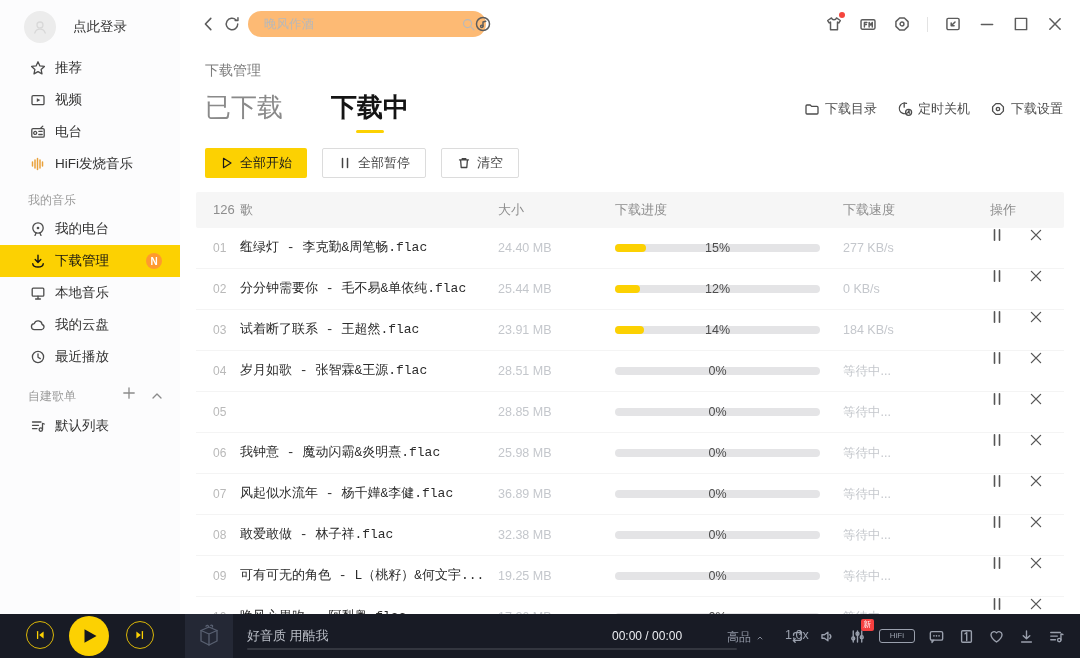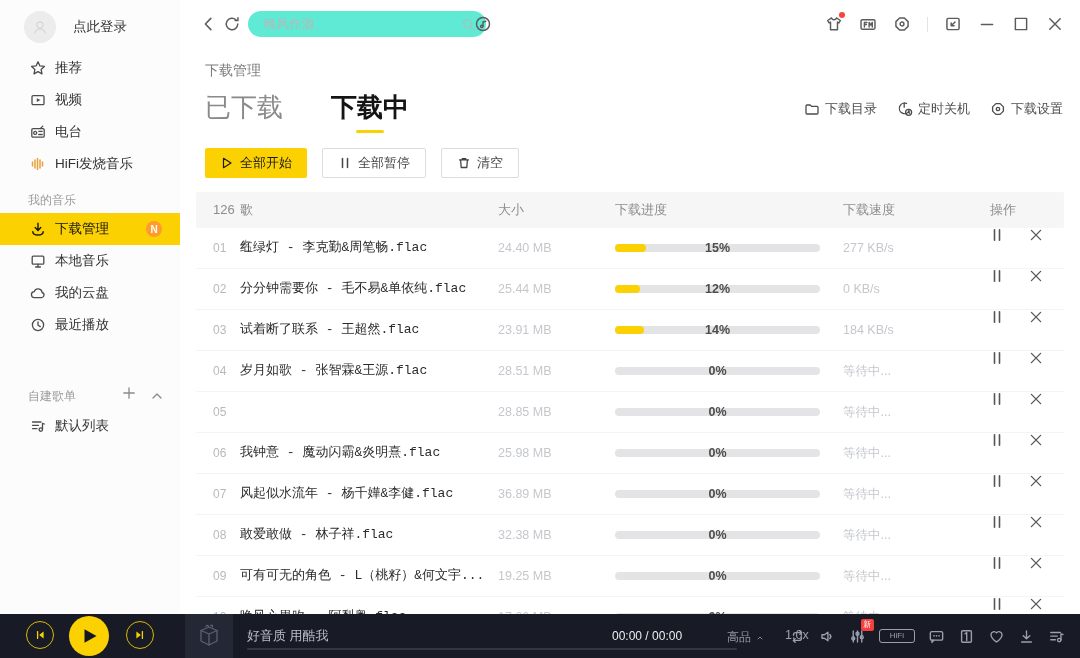--- a/index.html
+++ b/index.html
@@ -23,21 +23,21 @@
   .pl-ctrl{position:absolute;top:-3px;width:16px;height:16px;color:#8a8a8a;cursor:pointer;}
   svg{display:block;}
   .st{fill:none;stroke:currentColor;stroke-width:1.3;stroke-linecap:round;stroke-linejoin:round;}
 
   
   .main{position:absolute;left:180px;right:0;top:0;bottom:44px;background:#fff;overflow:hidden;}
   .topbar{position:absolute;left:0;right:0;top:0;height:48px;display:flex;align-items:center;}
   .nav-ic{width:18px;height:18px;color:#5c5c5c;cursor:pointer;}
   .back{position:absolute;left:20px;top:15px;}
   .refresh{position:absolute;left:43px;top:15px;}
-  .search{position:absolute;left:68px;top:11px;width:214px;height:26px;background:#5eead4;border-radius:13px;display:flex;align-items:center;padding:0 10px 0 14px;}
+  .search{position:absolute;left:68px;top:11px;width:214px;height:26px;background:#fdba74;border-radius:13px;display:flex;align-items:center;padding:0 10px 0 14px;}
   .search input{flex:1;border:0;background:transparent;outline:none;font-size:12.5px;color:#444;font-family:inherit;}
   .search input::placeholder{color:#b8b8b8;}
   .sch-ic{width:15px;height:15px;color:#b9b9b9;cursor:pointer;}
   .recog{position:absolute;left:294px;top:15px;}
   .tr-icons{position:absolute;right:16px;top:0;height:48px;display:flex;align-items:center;gap:16px;}
   .tr-icons .nav-ic{position:relative;}
   .red-dot{position:absolute;right:-2px;top:-3px;width:6px;height:6px;border-radius:50%;background:#f5453d;}
   .vdiv{width:1px;height:15px;background:#e3e3e3;}
 
   .page-title{position:absolute;left:25px;top:62px;font-size:14px;color:#7d7d7d;}
@@ -64,21 +64,21 @@
   .h-name{left:44px;display:flex;align-items:center;gap:4px;height:36px;}
   .h-size{left:302px;}
   .h-prog{left:419px;}
   .h-speed{left:647px;}
   .h-ops{left:794px;}
   .trow{position:relative;height:40px;border-bottom:1px solid #f4f4f4;}
   .trow span{position:absolute;line-height:40px;top:0;}
   .c-num{left:17px;font-size:12px;color:#b9b9b9;}
   .c-name{left:44px;font-size:13px;color:#2b2b2b;max-width:252px;white-space:nowrap;overflow:hidden;text-overflow:ellipsis;font-family:Liberation Mono, monospace;}
   .c-size{left:302px;font-size:12.5px;color:#c4c7cc;}
-  .c-prog{position:absolute;left:419px;width:205px;top:0;height:100%;font-weight:bold;}
+  .c-prog{position:absolute;left:419px;width:205px;top:0;height:100%;}
   .track{position:absolute;left:0;top:16px;width:205px;height:8px;border-radius:4px;background:#e4e4e6;}
   .fill{position:absolute;left:0;top:0;height:8px;border-radius:4px;background:#fcd102;}
   .plabel{position:absolute;left:0;width:100%;text-align:center;line-height:40px;font-size:12.5px;color:#4d4d4d;}
   .c-speed{left:647px;font-size:12.5px;color:#c4c7cc;}
   .op{position:absolute;top:13px;width:14px;height:14px;color:#555;cursor:pointer;}
   .op-pause{left:794px;}
   .op-del{left:833px;}
 
   
   .player{position:absolute;left:0;right:0;bottom:0;height:44px;background:#181b25;}
@@ -147,20 +147,30 @@
               <path class="st" style="stroke-width:1.5" d="M2.5 6v4M5 4v8M7.5 2.5v11M10 4v8M12.5 6v4"></path>
             </svg>
           </span>
         <span>HiFi发烧音乐</span>
       </div>
     </div>
 
     <span class="sec-label" style="top:192px;">我的音乐</span>
 
     <div class="snav" style="top:213px;">
+      <div class="side-item">
+        <span class="ic">
+            <svg viewBox="0 0 16 16">
+              <circle class="st" cx="8" cy="7" r="5.2"></circle>
+              <circle cx="8" cy="7" r="1.3" fill="currentColor"></circle>
+              <path class="st" d="M6.2 11.8 5 14.4M9.8 11.8 11 14.4"></path>
+            </svg>
+          </span>
+        <span>我的电台</span>
+      </div>
       <div class="side-item active">
         <span class="ic">
             <svg viewBox="0 0 16 16">
               <path class="st" style="stroke-width:1.4" d="M8 2.2v7.1M5.2 6.6 8 9.4l2.8-2.8M2.8 10.8c.3 2.6 1.9 3.2 5.2 3.2s4.9-.6 5.2-3.2"></path>
             </svg>
           </span>
         <span>下载管理</span>
         <span class="badge-n">N</span>
       </div>
       <div class="side-item">

